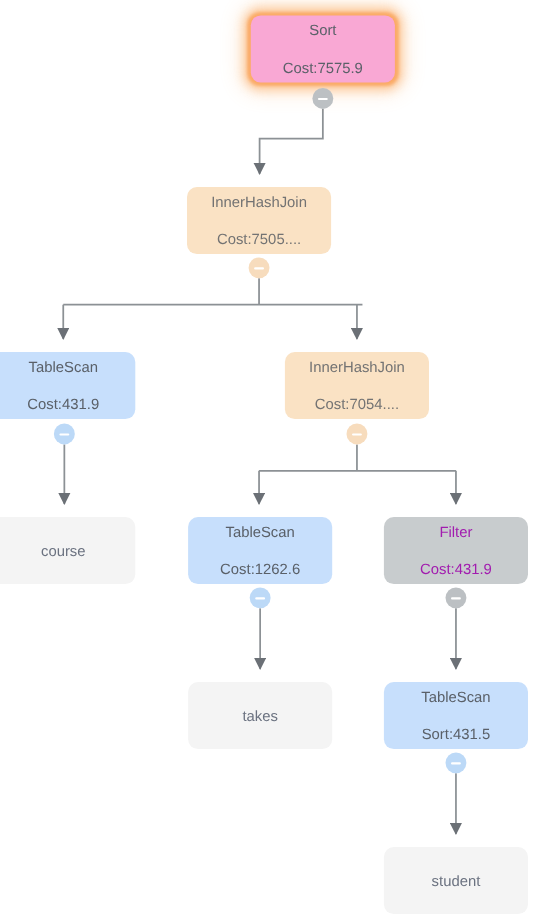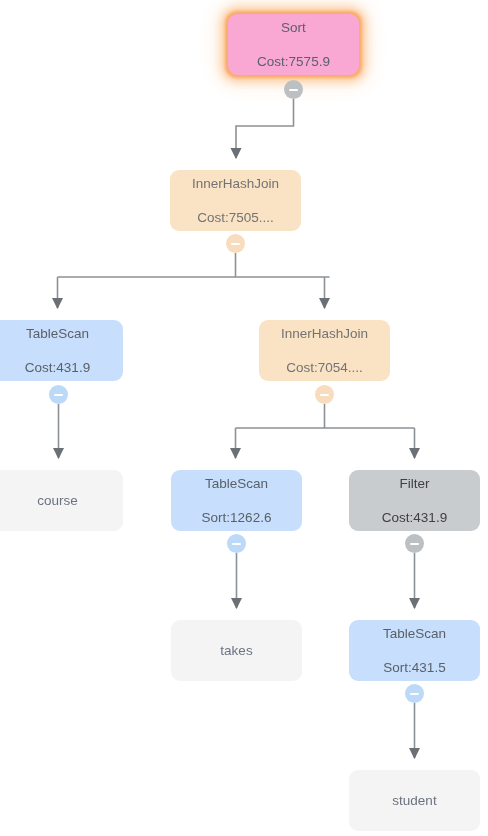--- a/index.html
+++ b/index.html
@@ -43,21 +43,21 @@
     display: block;
     white-space: nowrap;
   }
   .node .line2 {
     display: block;
     white-space: nowrap;
     margin-top: 16px;
   }
   .node.op-gray {
     background: #c8ccce;
-    color: #404040;
+    color: #a21caf;
   }
   .node.op-gray-hi {
     background: #f9a8d4;
     color: #5a6068;
     box-shadow:
       0 0 3px 3px rgba(250, 140, 50, 0.55),
       0 0 9px 7px rgba(250, 150, 60, 0.38),
       0 0 17px 11px rgba(252, 170, 90, 0.20);
   }
   .node.op-blue {
@@ -160,21 +160,21 @@
   <div class="toggle t-peach" style="left:315px; top:385px;">
     <span class="minus"></span>
   </div>
 
   <div class="node op-leaf" style="left:-8px; top:470px; width:131px; height:61px;">
     <span class="line1">course</span>
   </div>
 
   <div class="node op-blue" style="left:171px; top:470px; width:131px; height:61px;">
     <span class="line1">TableScan</span>
-    <span class="line2">Sort:1262.6</span>
+    <span class="line2">Cost:1262.6</span>
   </div>
   <div class="toggle t-blue" style="left:227px; top:534px;">
     <span class="minus"></span>
   </div>
 
   <div class="node op-gray" style="left:349px; top:470px; width:131px; height:61px;">
     <span class="line1">Filter</span>
     <span class="line2">Cost:431.9</span>
   </div>
   <div class="toggle t-gray" style="left:405px; top:534px;">

